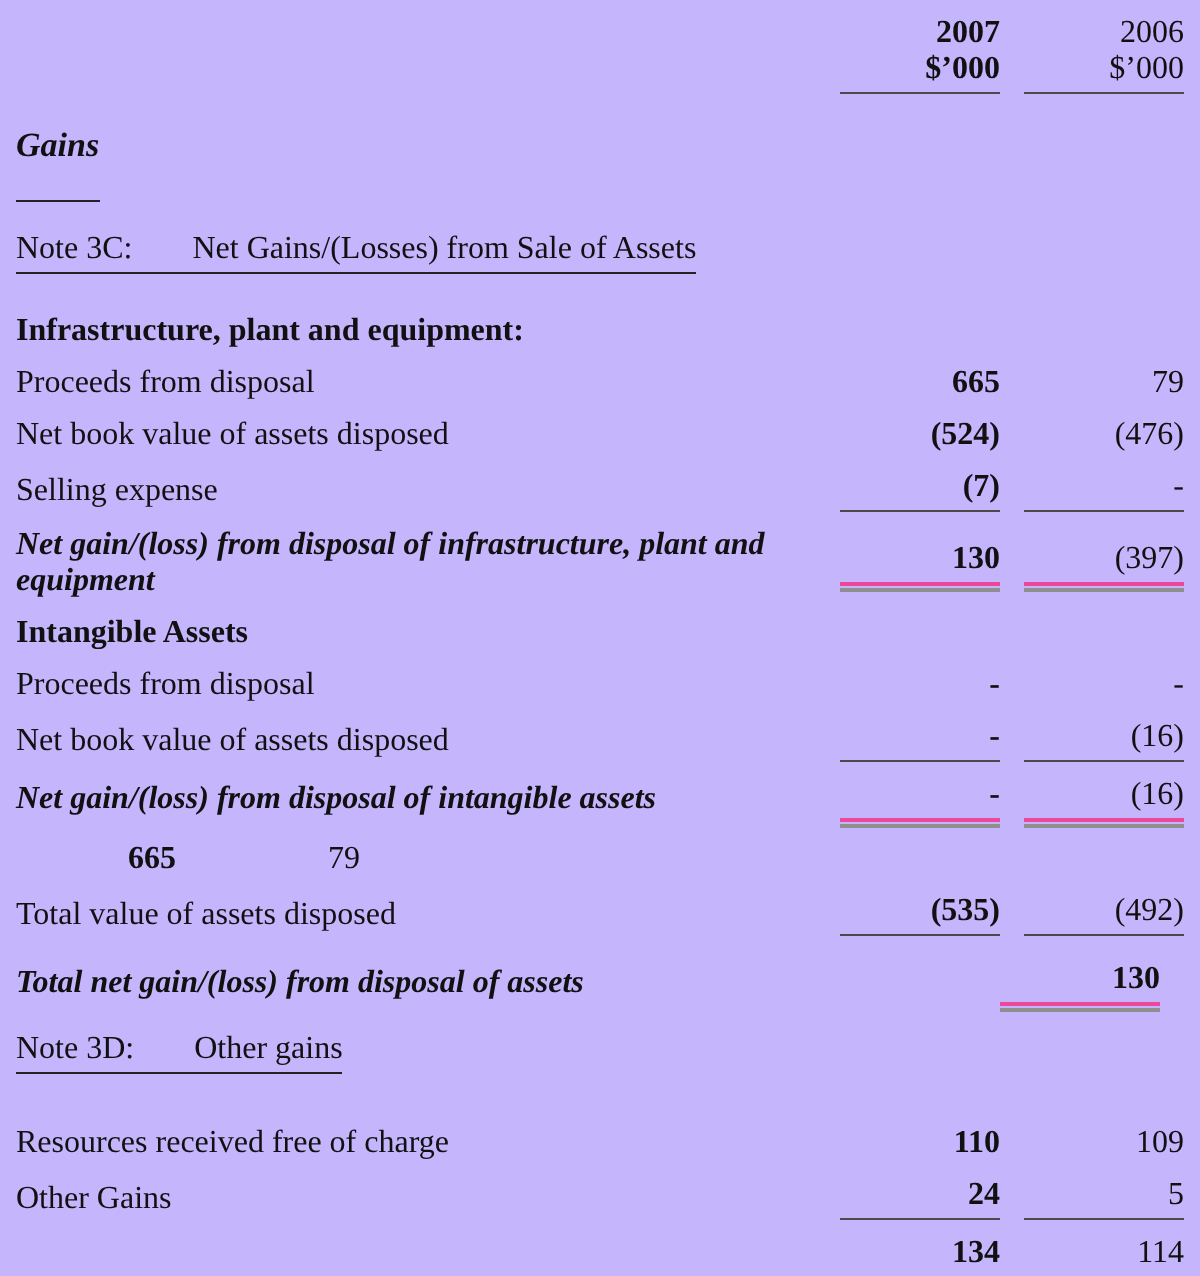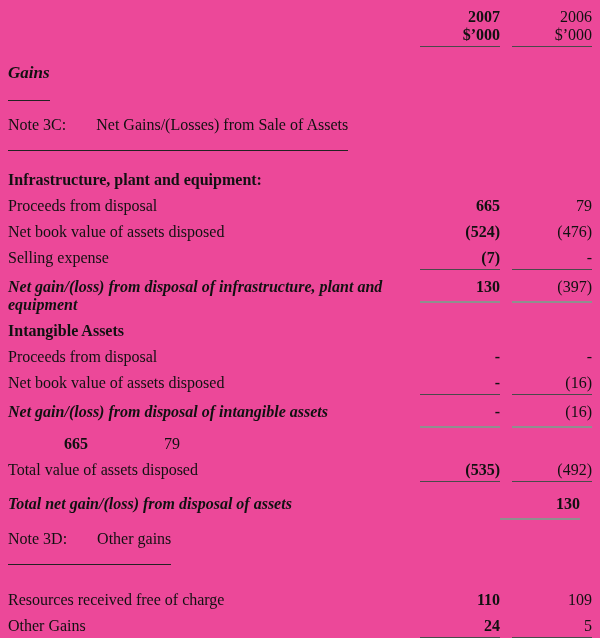--- a/index.html
+++ b/index.html
@@ -1,23 +1,23 @@
 <!DOCTYPE html>
 <html><head>
 <meta charset="utf-8">
 <style>
   html,body{margin:0;padding:0;background:#ffffff;}
   .page{
     width:600px;height:638px;box-sizing:border-box;
     padding:8px 8px 0 8px;
     font-family:"Liberation Serif","DejaVu Serif",serif;
-    font-size:16px;color:#111;background:#ec4899;overflow:hidden;
+    font-size:16px;color:#111;background:#c4b5fd;overflow:hidden;
   }
   
-  .row{display:flex;align-items:flex-start;line-height:18px;margin-bottom:8px;min-height:18px;}
+  .row{display:flex;align-items:center;line-height:18px;margin-bottom:8px;min-height:18px;}
   .lbl{flex:1;padding-right:4px;}
   .v1{width:80px;text-align:right;font-weight:bold;}
   .sp{width:12px;}
   .v2{width:80px;text-align:right;}
   .row.subheader .lbl{font-weight:bold;}
   .row.total .lbl{font-weight:bold;font-style:italic;}
   .row.gap-sm{margin-top:4px;}
   .row.gap-md{margin-top:10px;}
   .row.gap-lg{margin-top:13px;}
   
@@ -30,21 +30,21 @@
   .ch .yr,.ch .unit{display:block;text-align:right;}
   .ch.c1{font-weight:bold;}
   .ch-rule{border-bottom:1.5px solid #4a4a4a;padding-bottom:2px;}
   
   .gains-heading{
     display:inline-block;font-weight:bold;font-style:italic;font-size:17px;
     border-bottom:1.8px solid #222;padding-bottom:18px;
     margin:10px 0 14px 0;line-height:19px;
   }
   .note-title{
-    display:inline-block;border-bottom:1.5px solid #222;padding-bottom:16px;
+    display:inline-block;border-bottom:1.5px solid #222;padding-bottom:2px;
     line-height:19px;margin:0 0 20px 0;
   }
   .note-title .tab{display:inline-block;width:30px;}
   .nt-wrap{margin:0;}
   .nt-wrap.nt3d{margin-top:12px;margin-bottom:6px;}
   .rows-block{margin:0;}
 </style>
 </head>
 <body>
 

